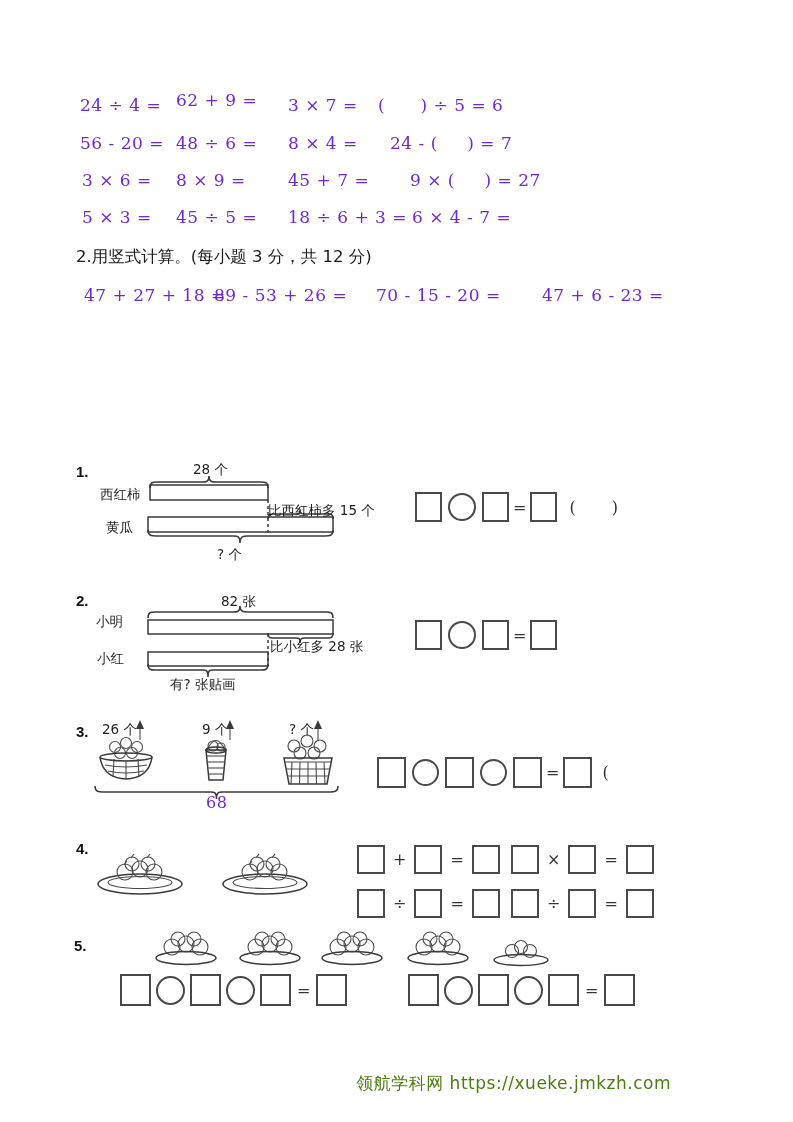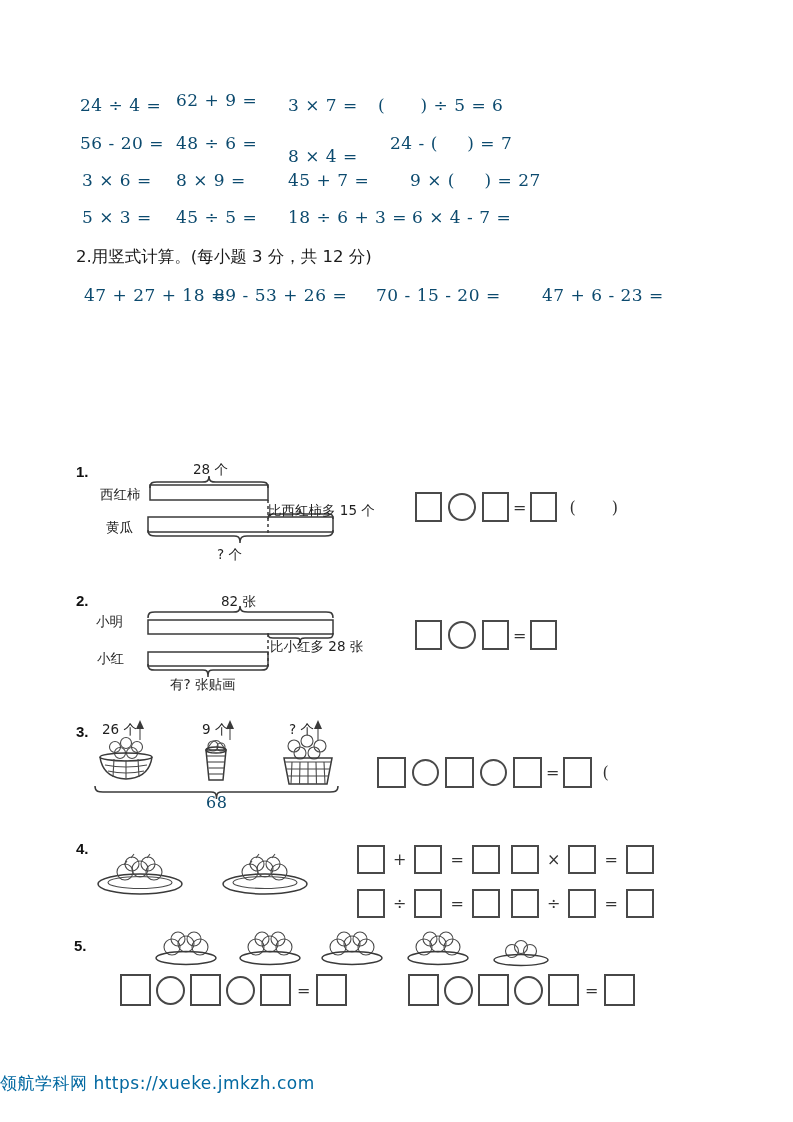--- a/index.html
+++ b/index.html
@@ -1,51 +1,51 @@
 <!DOCTYPE html>
 <html><head>
 <meta charset="utf-8">
 <style>
   *{box-sizing:border-box}
   html,body{margin:0;padding:0;background:#e8e8e8}
   #page{position:relative;width:793px;height:1122px;background:#ffffff;margin:0 auto;
         font-family:"DejaVu Serif","Liberation Serif",serif;color:#222;overflow:hidden}
   .abs{position:absolute}
-  .math{font-size:17px;white-space:pre;color:#0c4a6e;letter-spacing:.5px}
+  .math{font-size:17px;white-space:pre;color:#6d28d9;letter-spacing:.5px}
   .heading{font-size:16.5px;color:#1a1a1a;font-family:"DejaVu Sans","Liberation Sans",sans-serif;white-space:pre}
   .pnum{font-family:"Liberation Sans","DejaVu Sans",sans-serif;font-weight:bold;font-size:15px;color:#111}
   .dlabel{font-size:13.5px;font-family:"DejaVu Sans","Liberation Sans",sans-serif;color:#1f1f1f;white-space:pre}
   .ansrow{display:flex;align-items:center}
   .sq{width:27px;height:30px;border:2px solid #4a4a4a;background:#fff}
   .ci{width:28px;height:28px;border:2px solid #4a4a4a;border-radius:50%;background:#fff}
   .sq3{width:29px;height:31px;border:2px solid #4a4a4a;background:#fff}
   .ci3{width:27px;height:27px;border:2px solid #4a4a4a;border-radius:50%;background:#fff}
   .sq4{width:28px;height:29px;border:2px solid #4a4a4a;background:#fff}
   .sq5{width:31px;height:32px;border:2px solid #474747;background:#fff}
   .ci5{width:29px;height:29px;border:2px solid #474747;border-radius:50%;background:#fff}
   .op{font-size:16px;color:#333;padding:0 4px;white-space:pre}
   .stroke{stroke:#3a3a3a;fill:none;stroke-width:1.5}
   .thin{stroke:#4a4a4a;fill:none;stroke-width:1.1}
-  .footer{width:671px;text-align:left;color:#0369a1;font-size:17px;
+  .footer{width:671px;text-align:right;color:#4d7c0f;font-size:17px;
           font-family:"DejaVu Sans","Liberation Sans",sans-serif;letter-spacing:.5px}
   svg{display:block}
 </style>
 </head>
 <body>
 
 <div id="page">
 
   <span class="abs math" style="left:80px;top:95px">24 ÷ 4 =</span>
   <span class="abs math" style="left:176px;top:90px">62 + 9 =</span>
   <span class="abs math" style="left:288px;top:95px">3 × 7 =</span>
   <span class="abs math" style="left:378px;top:95px">(      ) ÷ 5 = 6</span>
 
   <span class="abs math" style="left:80px;top:133px">56 - 20 =</span>
   <span class="abs math" style="left:176px;top:133px">48 ÷ 6 =</span>
-  <span class="abs math" style="left:288px;top:146px">8 × 4 =</span>
+  <span class="abs math" style="left:288px;top:133px">8 × 4 =</span>
   <span class="abs math" style="left:390px;top:133px">24 - (     ) = 7</span>
 
   <span class="abs math" style="left:82px;top:170px">3 × 6 =</span>
   <span class="abs math" style="left:176px;top:170px">8 × 9 =</span>
   <span class="abs math" style="left:288px;top:170px">45 + 7 =</span>
   <span class="abs math" style="left:410px;top:170px">9 × (     ) = 27</span>
 
   <span class="abs math" style="left:82px;top:207px">5 × 3 =</span>
   <span class="abs math" style="left:176px;top:207px">45 ÷ 5 =</span>
   <span class="abs math" style="left:288px;top:207px">18 ÷ 6 + 3 =</span>

